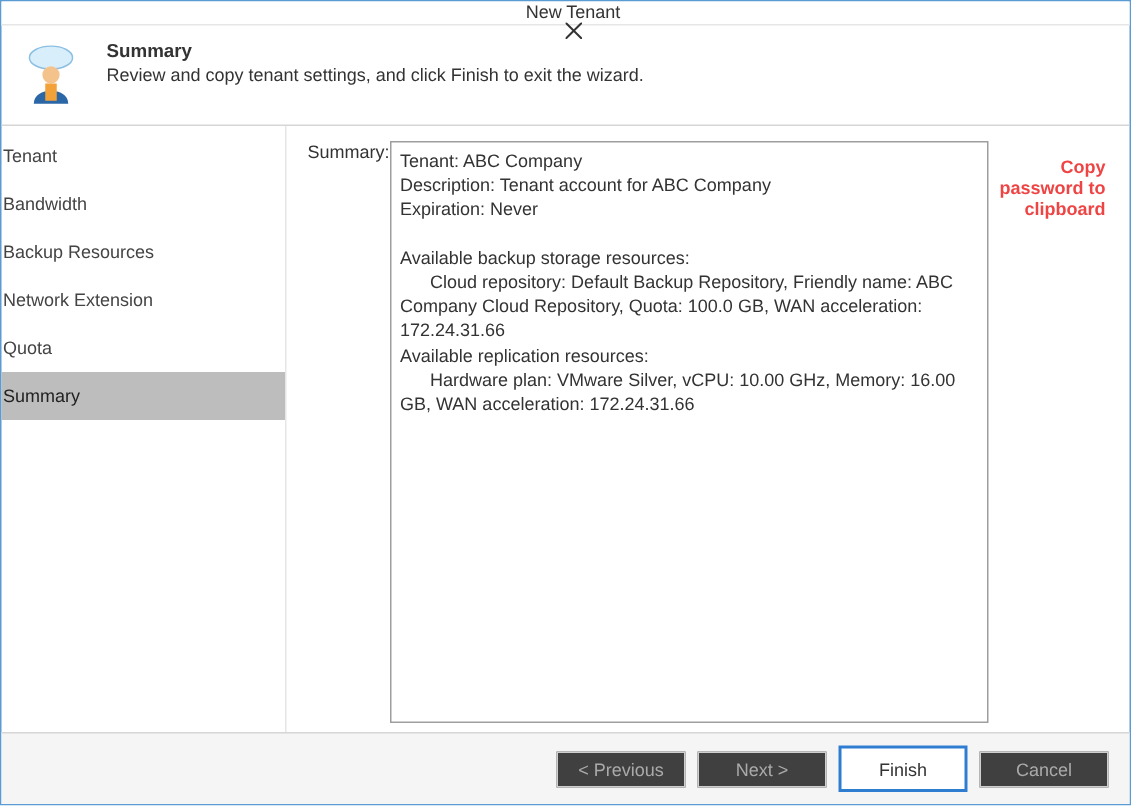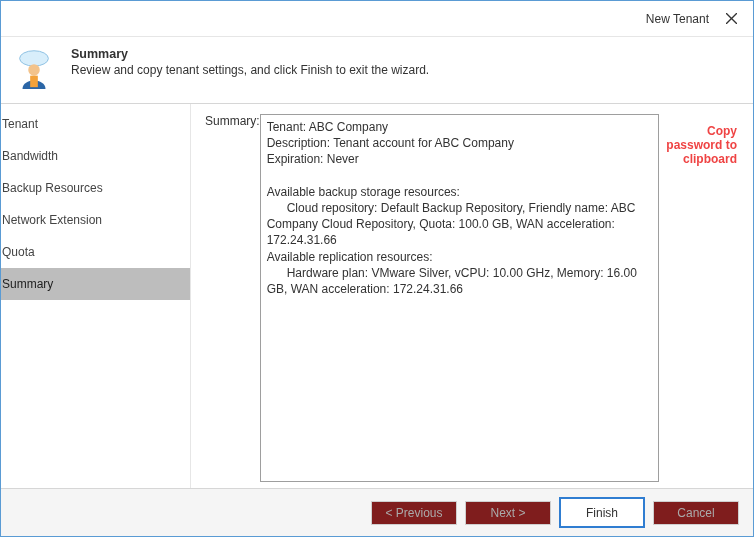--- a/index.html
+++ b/index.html
@@ -12,27 +12,28 @@
   }
   .window {
     width: 754px;
     height: 537px;
     border: 1px solid #5a9bd4;
     display: flex;
     flex-direction: column;
     background: #fff;
   }
   .titlebar {
-    height: 36px;
-    display: flex;
-    align-items: center;
-    justify-content: flex-end;
+    height: 16px;
+    display: flex;
+    align-items: center;
+    justify-content: flex-start;
     padding: 0 0 0 10px;
     border-bottom: 1px solid #e6e6e6;
     background: #fff;
+    flex-direction: column;
   }
   .titlebar-title {
     font-size: 12px;
     color: #333;
   }
   .titlebar-close {
     width: 44px;
     height: 28px;
     display: flex;
     align-items: center;
@@ -127,21 +128,21 @@
     background: #f8f8f8;
     font-size: 12px;
     color: #444;
     display: inline-flex;
     align-items: center;
     justify-content: center;
     cursor: pointer;
   }
   .btn.disabled {
     color: #aaa;
-    background: #7f1d1d;
+    background: #404040;
     border-color: #cfcfcf;
     cursor: default;
   }
   .btn.default {
     border: 2px solid #2f7dd1;
     background: #fff;
     color: #333;
     height: 31px;
   }
 </style>

